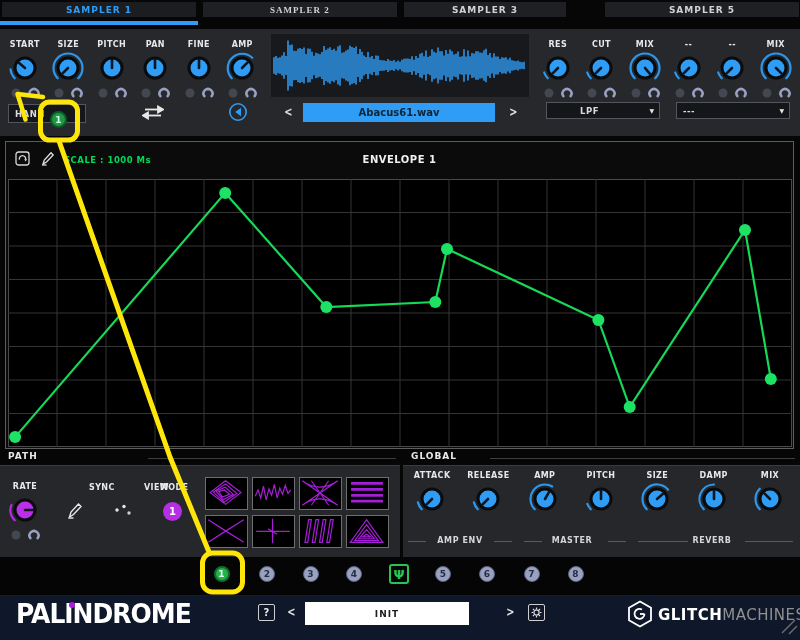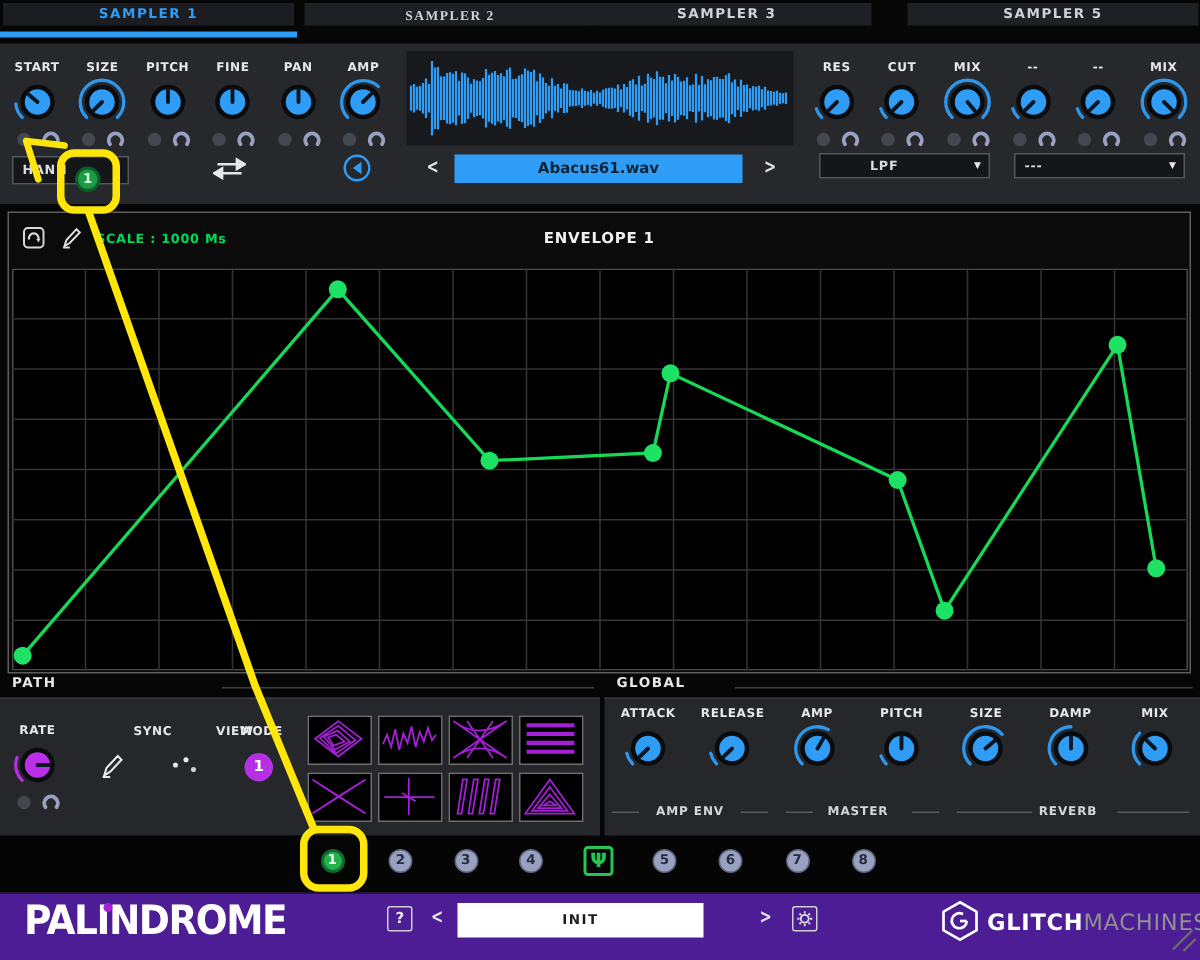--- a/index.html
+++ b/index.html
@@ -43,41 +43,41 @@
   .gline{position:absolute;height:1px;background:#5a5a5a;top:541px;}
   .glabel{position:absolute;top:536px;color:#d6d6d6;font-size:8px;font-weight:bold;letter-spacing:.6px;transform:translateX(-50%);}
   
   #selector{position:absolute;left:0;top:557px;width:800px;height:38px;background:#050505;}
   .selbtn{position:absolute;width:16px;height:16px;border-radius:50%;background:#98a1c0;border:1px solid #5c647f;
           color:#272c40;font-size:9px;font-weight:bold;display:flex;align-items:center;justify-content:center;box-sizing:border-box;}
   .selbtn.active{background:#25b24d;border:2px solid #0e6e2e;color:#eafff0;}
   #psi-btn{position:absolute;width:20px;height:20px;border:2px solid #25c455;border-radius:3px;box-sizing:border-box;
            color:#25c455;font-size:13px;font-weight:bold;display:flex;align-items:center;justify-content:center;background:#050505;}
   
-  #footer{position:absolute;left:0;top:595px;width:800px;height:45px;background:#4c1d95;border-top:1px solid #1c1c1c;}
+  #footer{position:absolute;left:0;top:595px;width:800px;height:45px;background:#0f172a;border-top:1px solid #1c1c1c;}
   #logo{position:absolute;left:16px;top:3px;color:#fff;font-size:25px;font-weight:800;letter-spacing:-1px;transform:scaleY(1.08);}
   #logo-dot{position:absolute;left:69px;top:6px;width:6px;height:6px;border-radius:50%;background:#a61fd8;}
   .fbox{position:absolute;border:1.5px solid #cfcfcf;box-sizing:border-box;color:#e8e8e8;display:flex;align-items:center;justify-content:center;border-radius:2px;}
   #preset-box{position:absolute;left:305px;top:6px;width:164px;height:23px;background:#fff;color:#1d1d1d;
               font-size:9px;font-weight:bold;letter-spacing:1px;display:flex;align-items:center;justify-content:center;}
   #brand{position:absolute;left:658px;top:10px;font-size:15px;letter-spacing:.5px;color:#fff;}
   #brand .lt{color:#909090;font-weight:normal;}
   #overlay{position:absolute;left:0;top:0;z-index:60;pointer-events:none;}
   #badge-top{position:absolute;left:50px;top:111px;width:17px;height:17px;border-radius:50%;background:#1d9a45;border:2px solid #0d5d28;
              box-sizing:border-box;color:#d8ffe2;font-size:9px;font-weight:bold;display:flex;align-items:center;justify-content:center;z-index:30;}
 </style>
 </head>
 <body>
 
 <div id="app">
 
   <div id="tab-bar">
       <div class="tab active" style="left: 2px; width: 194px;">SAMPLER 1</div>
       <div class="tab" style="left: 203px; width: 194px; font-family: Liberation Serif, serif;">SAMPLER 2</div>
-      <div class="tab" style="left: 388px; width: 193px;">SAMPLER 3</div>
+      <div class="tab" style="left: 404px; width: 162px;">SAMPLER 3</div>
       <div class="tab" style="left: 605px; width: 194px;">SAMPLER 5</div>
     </div>
   <div id="tab-underline"></div>
 
   <div id="sampler-panel">
     <div class="abs" id="left-knobs" style="left:3px;top:11px;display:flex;">
         <div class="kcell" style="width: 43.5px;">
           <div class="klabel">START</div>
           <svg width="36" height="36">
             <path d="M7.75,28.25 A14.5,14.5 0 0 1 3.56,19.26" fill="none" stroke="#2f9df5" stroke-width="2.2" stroke-linecap="round" opacity="0.95"></path>
@@ -106,32 +106,32 @@
           <svg width="36" height="36">
             <circle cx="18" cy="18" r="10" fill="#2f9df5" stroke="#0a0b0d" stroke-width="3"></circle>
             <line x1="18" y1="18" x2="18" y2="10" stroke="#0d1620" stroke-width="2.6" stroke-linecap="round"></line>
           </svg>
           <svg width="34" height="14">
             <circle cx="8" cy="7" r="4.5" fill="#43474f"></circle>
             <path d="M22.31,10.08 A4.5,4.5 0 1 1 29.69,10.08" fill="none" stroke="#99a1c2" stroke-width="2.6" stroke-linecap="round"></path>
           </svg>
         </div>
         <div class="kcell" style="width: 43.5px;">
+          <div class="klabel">PAN</div>
+          <svg width="36" height="36">
+            <circle cx="18" cy="18" r="10" fill="#2f9df5" stroke="#0a0b0d" stroke-width="3"></circle>
+            <line x1="18" y1="18" x2="18" y2="10" stroke="#0d1620" stroke-width="2.6" stroke-linecap="round"></line>
+          </svg>
+          <svg width="34" height="14">
+            <circle cx="8" cy="7" r="4.5" fill="#43474f"></circle>
+            <path d="M22.31,10.08 A4.5,4.5 0 1 1 29.69,10.08" fill="none" stroke="#99a1c2" stroke-width="2.6" stroke-linecap="round"></path>
+          </svg>
+        </div>
+        <div class="kcell" style="width: 43.5px;">
           <div class="klabel">FINE</div>
-          <svg width="36" height="36">
-            <circle cx="18" cy="18" r="10" fill="#2f9df5" stroke="#0a0b0d" stroke-width="3"></circle>
-            <line x1="18" y1="18" x2="18" y2="10" stroke="#0d1620" stroke-width="2.6" stroke-linecap="round"></line>
-          </svg>
-          <svg width="34" height="14">
-            <circle cx="8" cy="7" r="4.5" fill="#43474f"></circle>
-            <path d="M22.31,10.08 A4.5,4.5 0 1 1 29.69,10.08" fill="none" stroke="#99a1c2" stroke-width="2.6" stroke-linecap="round"></path>
-          </svg>
-        </div>
-        <div class="kcell" style="width: 43.5px;">
-          <div class="klabel">PAN</div>
           <svg width="36" height="36">
             <circle cx="18" cy="18" r="10" fill="#2f9df5" stroke="#0a0b0d" stroke-width="3"></circle>
             <line x1="18" y1="18" x2="18" y2="10" stroke="#0d1620" stroke-width="2.6" stroke-linecap="round"></line>
           </svg>
           <svg width="34" height="14">
             <circle cx="8" cy="7" r="4.5" fill="#43474f"></circle>
             <path d="M22.31,10.08 A4.5,4.5 0 1 1 29.69,10.08" fill="none" stroke="#99a1c2" stroke-width="2.6" stroke-linecap="round"></path>
           </svg>
         </div>
         <div class="kcell" style="width: 43.5px;">

